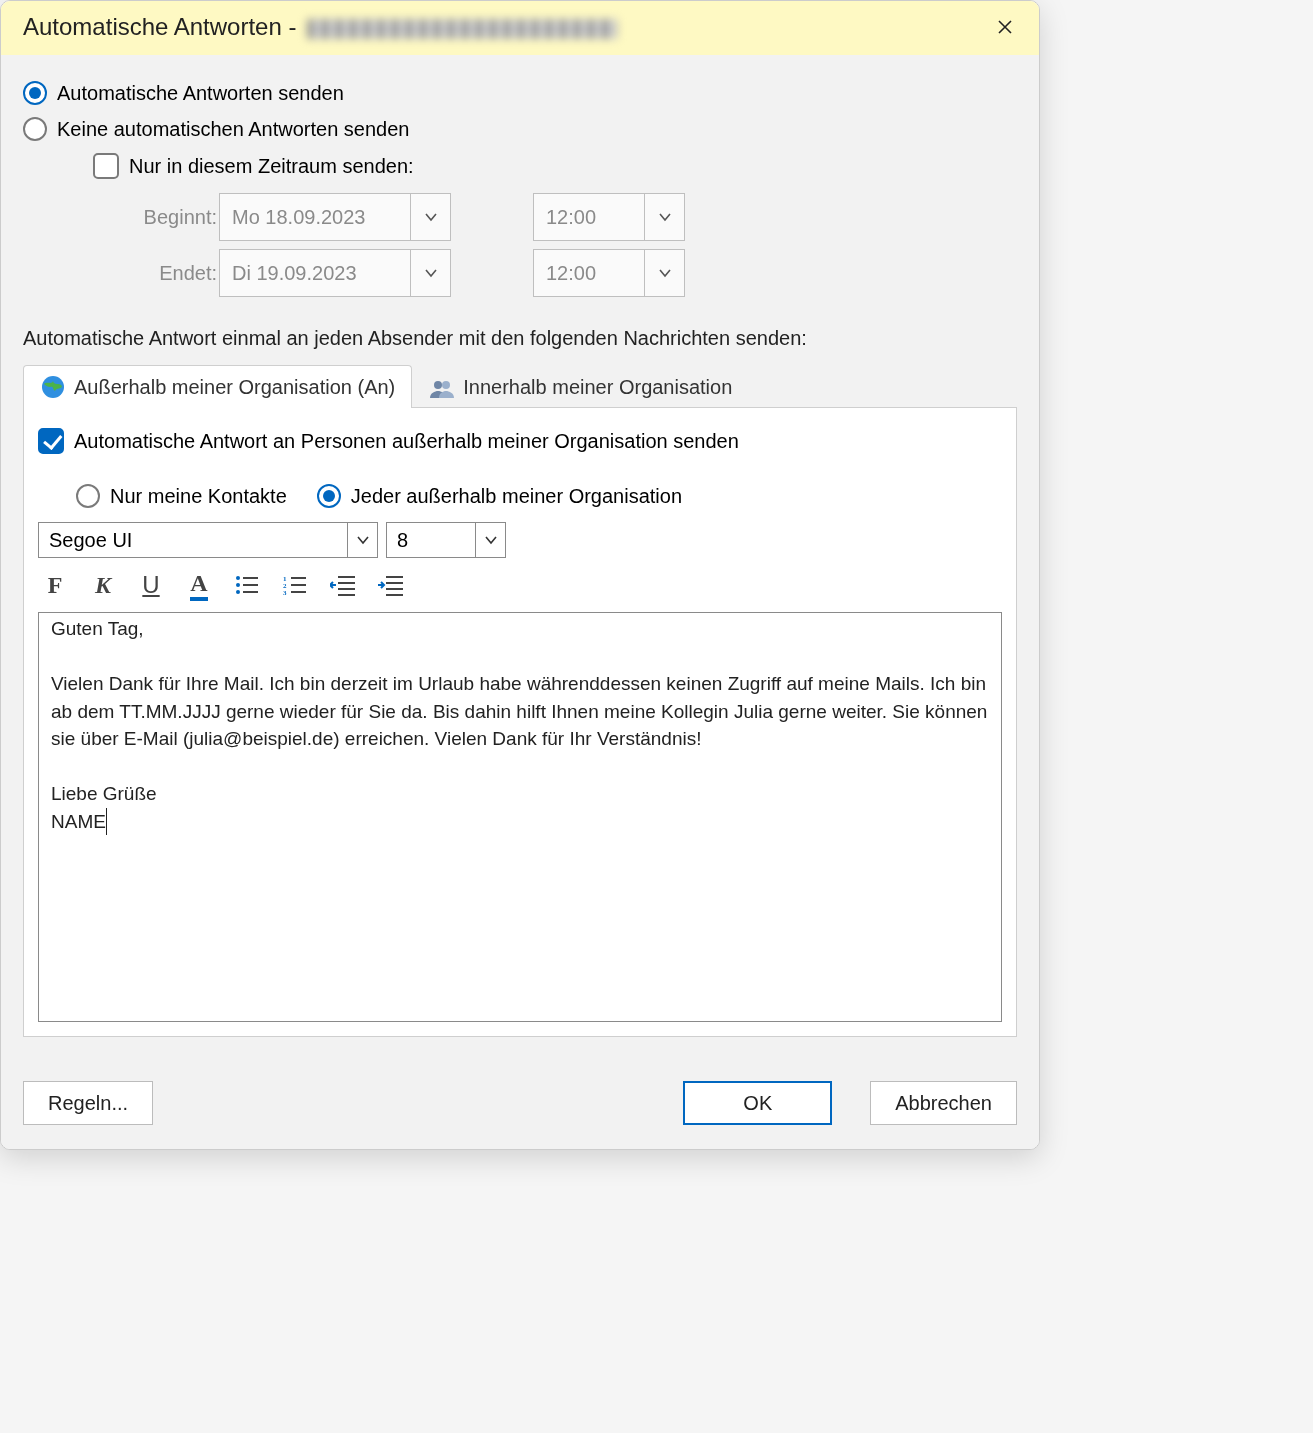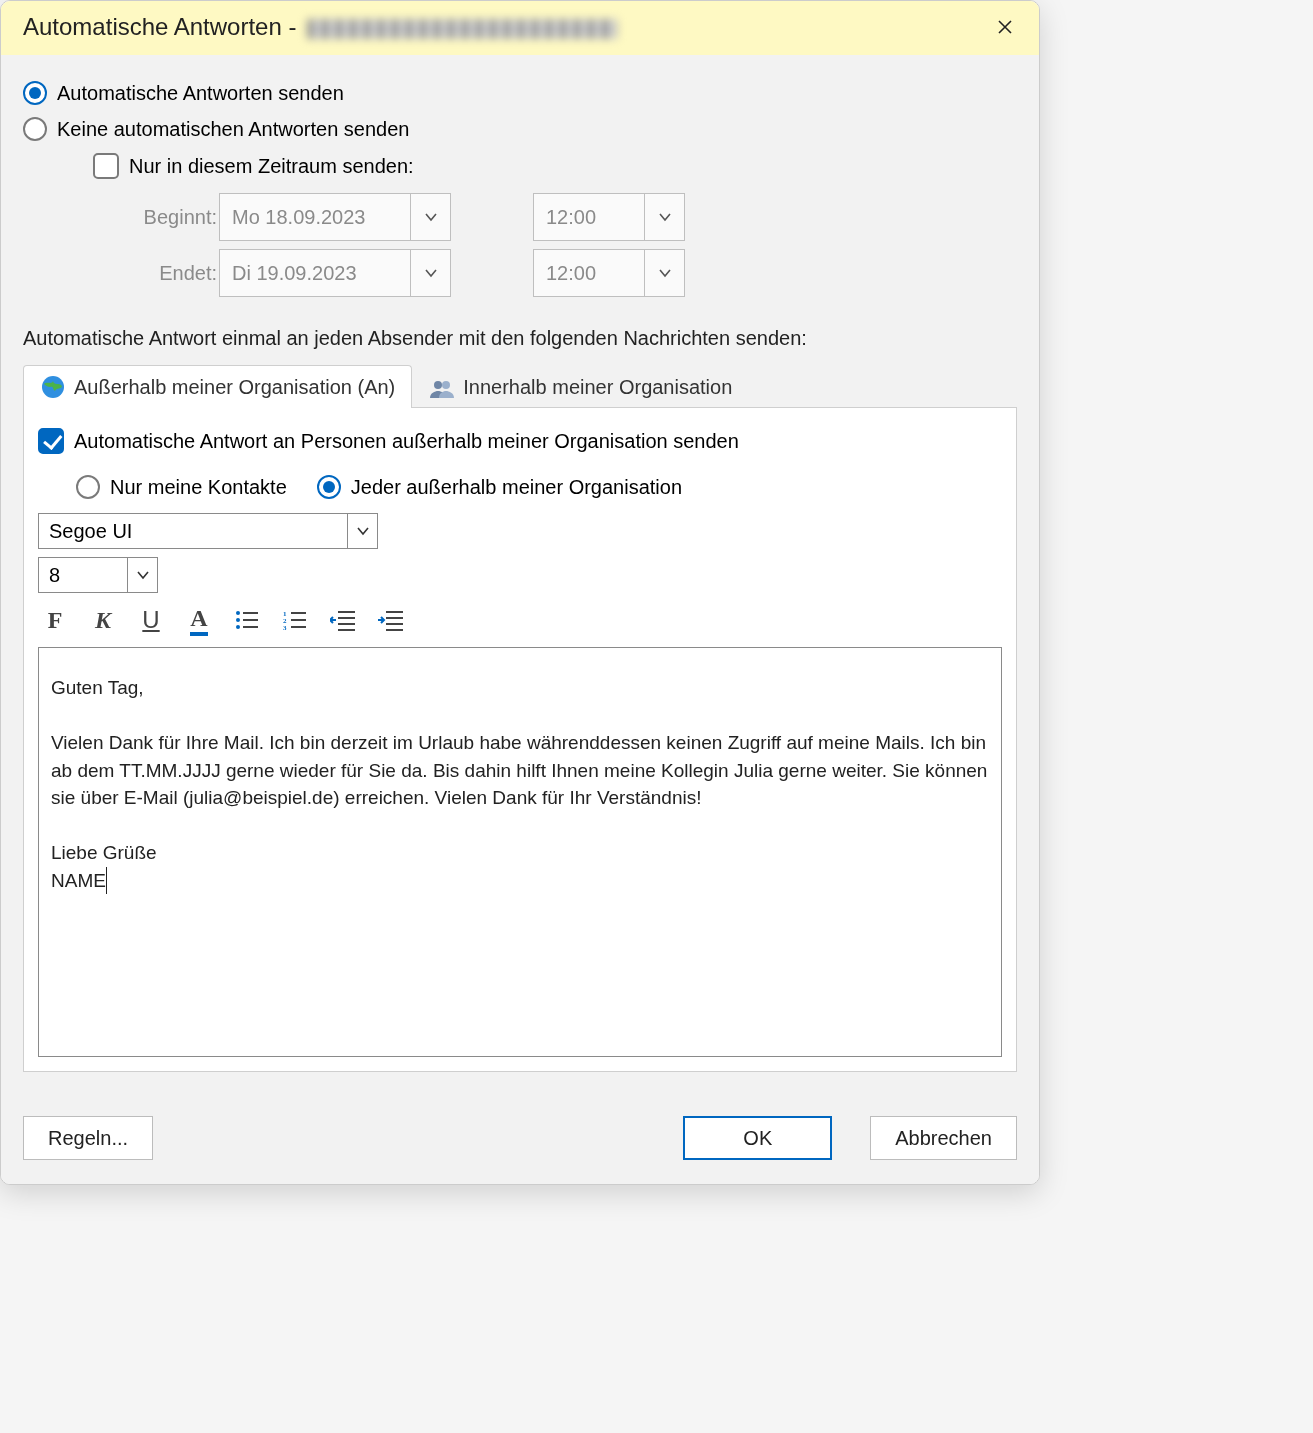--- a/index.html
+++ b/index.html
@@ -103,41 +103,41 @@
   .tab.active {
     background:#fff; border-color:#cfcfcf;
     position:relative; top:1px;
   }
   .tab-icon svg { display:block; }
   .tab-body {
     background:#fff;
     border:1px solid #cfcfcf; border-top:none;
     padding: 14px 14px 14px 14px;
   }
-  .opts-row { display:flex; align-items:center; gap: 30px; margin: 15px 0 14px 38px; }
-  .font-row { display:flex; gap:8px; margin-bottom:10px;flex-direction:column; }
+  .opts-row { display:flex; align-items:center; gap: 30px; margin: 24px 0 14px 38px; }
+  .font-row { display:flex; gap:8px; margin-bottom:10px; }
   .select {
     display:flex; align-items:center; height:36px;
     border:1px solid #8a8a8a; background:#fff;
   }
   .select .val { padding:4px 10px; flex:1; }
   .select .caret { width:30px; display:flex; align-items:center; justify-content:center; border-left:1px solid #8a8a8a; height:100%; }
   .select.font { width:340px; }
   .select.size { width:120px; }
   .format-toolbar { display:flex; gap:18px; align-items:center; color:#444; padding: 2px 2px 12px 2px; }
   .fmt-btn { width:30px; height:30px; display:flex; align-items:center; justify-content:center; cursor:pointer; font-size:24px; font-weight:700; font-family:"Times New Roman",serif; }
   .fmt-under { text-decoration:underline; font-family:"Segoe UI",Arial,sans-serif; font-weight:400; }
   .fmt-a {
     font-family:"Times New Roman",serif; font-size:24px; position:relative; padding-bottom:3px;
   }
   .fmt-a::after{ content:""; position:absolute; left:0; right:0; bottom:-1px; height:4px; background:#0067c0; }
   .list-ico svg, .indent-ico svg { display:block; }
   .message {
     width:100%; height:410px; border:1px solid #8a8a8a;
-    padding:26px 12px; font-size:19px; line-height:1.45;
+    padding:2px 12px; font-size:19px; line-height:1.45;
     background:#fff; color:#222; overflow:auto; white-space:pre-wrap;
   }
   .cursor-line { display:inline-block; border-right:1.5px solid #222; padding-right:0; animation: none; }
   .footer {
     display:flex; align-items:center; justify-content:space-between;
     padding: 22px 22px 24px 22px;
     background:#f2f2f2;
   }
   .btn {
     height:44px; padding: 0 24px; border:1px solid #bcbcbc; background:#fff;

